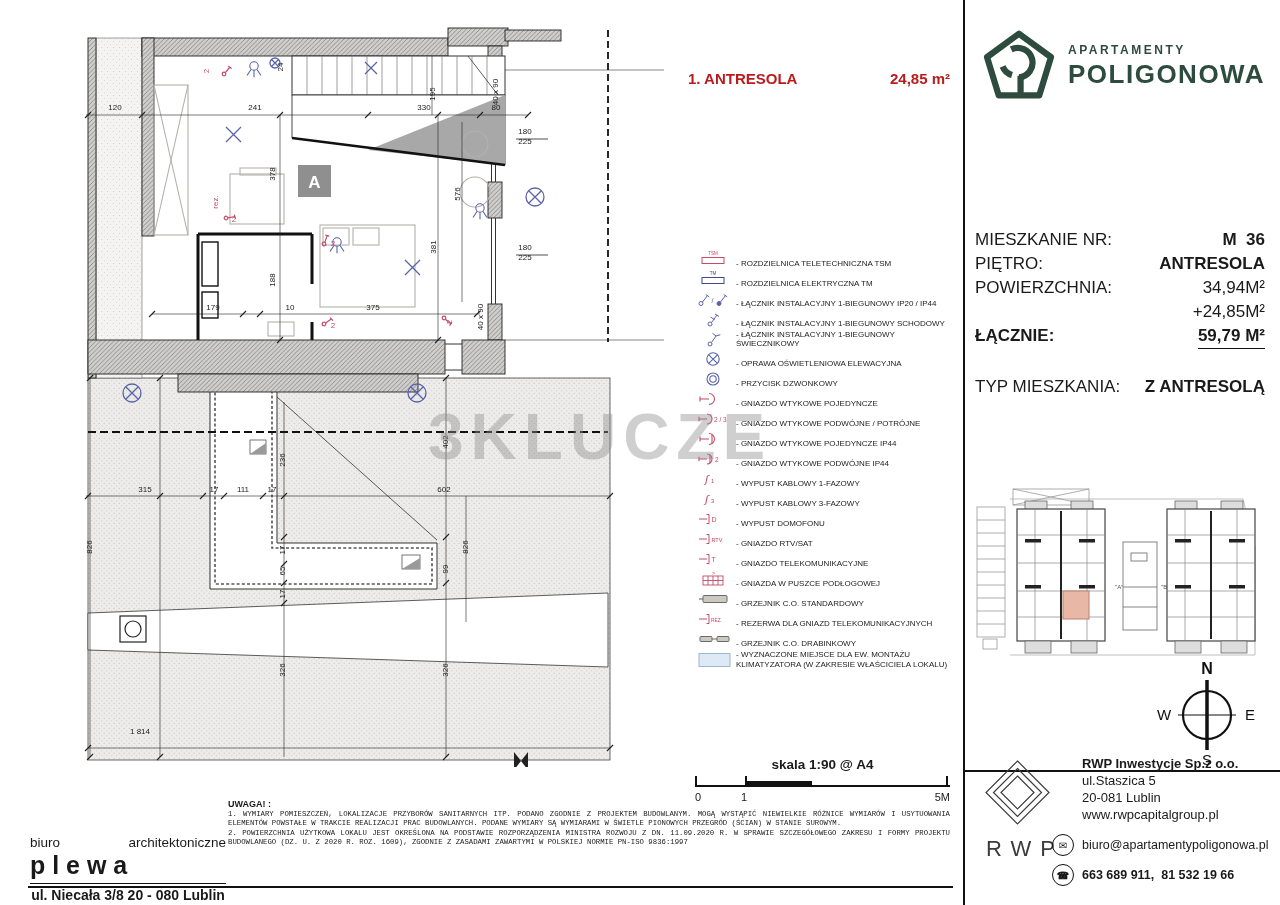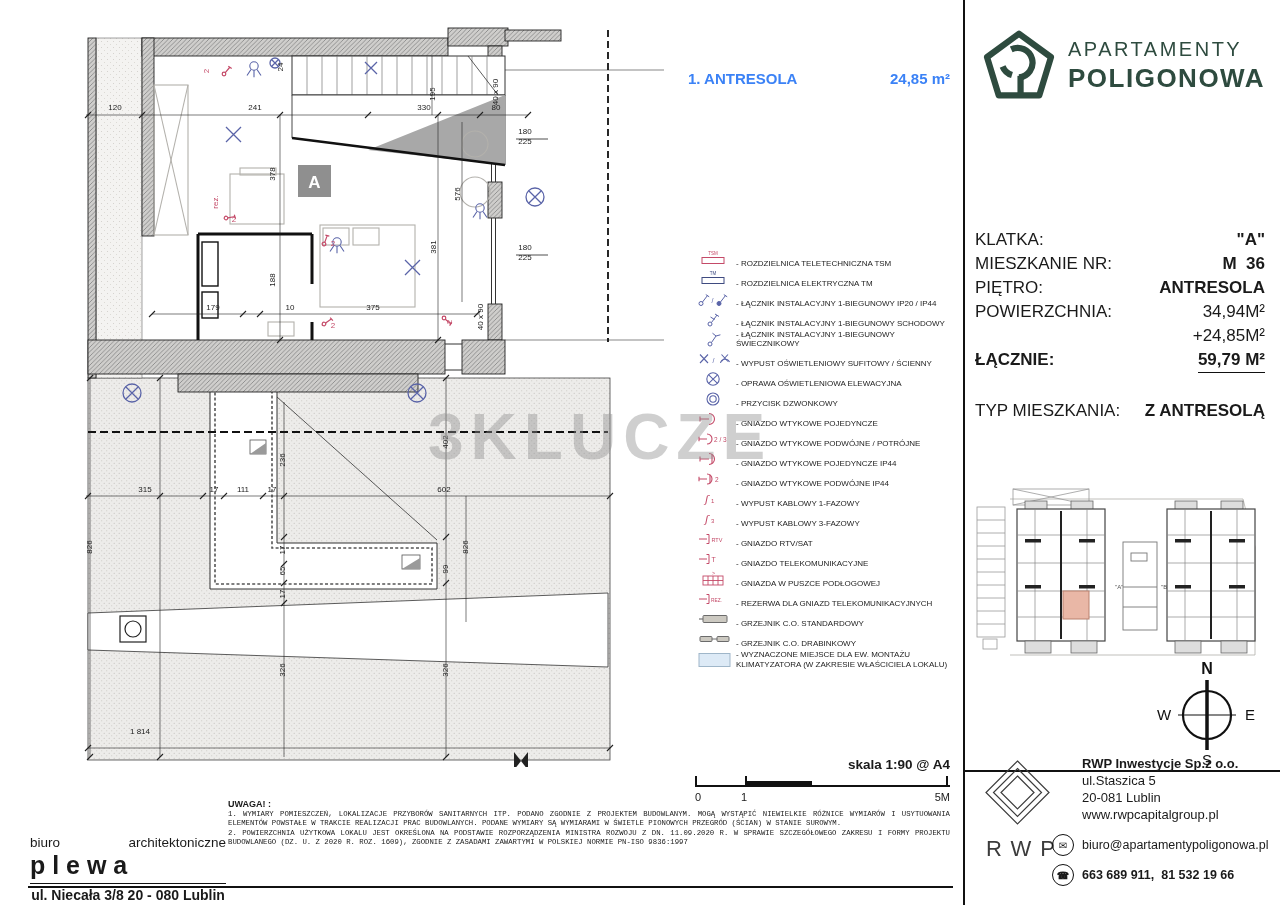--- a/index.html
+++ b/index.html
@@ -2,33 +2,33 @@
 <html><head>
 <meta charset="utf-8">
 <style>
   html,body{margin:0;padding:0;background:#fff;}
   body{width:1280px;height:905px;position:relative;overflow:hidden;
        font-family:"Liberation Sans",sans-serif;color:#1a1a1a;}
   .abs{position:absolute;}
   
   #plan-wrap{left:28px;top:22px;width:640px;height:745px;}
   #plan-title-row{left:688px;top:70px;width:262px;display:flex;justify-content:space-between;
-        font-size:15px;font-weight:bold;color:#3b82f6;text-align:right;}
+        font-size:15px;font-weight:bold;color:#b91c1c;text-align:right;}
   #watermark{left:428px;top:400px;font-size:64px;font-weight:bold;color:#8f8f8f;opacity:.42;
         letter-spacing:7px;z-index:30;pointer-events:none;}
   
   #legend{left:692px;top:250px;width:268px;}
   .leg-row{display:flex;align-items:flex-end;margin-bottom:2px;min-height:17.5px;}
   .leg-sym{width:44px;flex:0 0 44px;display:flex;justify-content:center;}
   .leg-text{font-size:8px;color:#222;line-height:1.15;}
   
   #right-panel{left:963px;top:0;width:315px;height:905px;border-left:2px solid #111;}
   #logo{left:980px;top:16px;width:285px;height:100px;display:flex;align-items:center;}
   #brand-text{margin-left:10px;color:#2e4b3f;}
-  #brand-line1{font-size:20px;font-weight:normal;letter-spacing:2.5px;}
+  #brand-line1{font-size:12px;font-weight:bold;letter-spacing:2.5px;}
   #brand-line2{font-size:26px;font-weight:bold;letter-spacing:1.5px;margin-top:2px;}
   #info{left:975px;top:228px;width:290px;font-size:17px;}
   .info-row{display:flex;justify-content:space-between;line-height:24px;}
   .info-row .val{text-align:right;white-space:pre;}
   .b{font-weight:bold;}
   .u{border-bottom:1.5px solid #111;}
   .gap{margin-top:26px;}
   #siteplan{left:975px;top:487px;width:292px;height:178px;}
   #compass{left:1148px;top:660px;width:118px;height:108px;}
   #rwp-divider{left:963px;top:770px;width:317px;border-top:2px solid #111;}
@@ -44,21 +44,21 @@
   #arch-line1{display:flex;justify-content:space-between;font-size:13.5px;}
   #arch-name{font-size:25px;font-weight:bold;display:flex;justify-content:space-between;margin:1px 0 3px 0;}
   #arch-addr{border-top:1.5px solid #111;border-bottom:1.5px solid #111;padding:3px 0;
              font-size:14px;text-align:center;font-weight:bold;}
   #notes{left:228px;top:799px;width:722px;}
   #notes-heading{font-size:9px;font-weight:bold;margin-bottom:1px;}
   .note-item{font-size:7.3px;line-height:1.3;text-align:justify;color:#1a1a1a;font-family:Liberation Mono, monospace;}
   #bottom-rule{left:28px;top:886px;width:925px;border-top:2.5px solid #111;}
   
   #scale{left:695px;top:757px;width:255px;}
-  #scale-label{text-align:right;font-size:13.5px;font-weight:bold;}
+  #scale-label{text-align:center;font-size:13.5px;font-weight:bold;}
   #scale-bar{position:relative;height:14px;margin-top:5px;}
   #scale-bar .base{position:absolute;left:0;right:0;bottom:4px;height:2px;background:#111;}
   #scale-bar .tick{position:absolute;bottom:4px;width:2px;height:11px;background:#111;}
   #scale-bar .block{position:absolute;left:51px;width:66px;bottom:4px;height:6px;background:#111;}
   #scale-ticks{position:relative;height:12px;font-size:11px;}
   #scale-ticks span{position:absolute;}
   
   .dim{font-size:8px;fill:#222;text-anchor:middle;font-family:"Liberation Sans",sans-serif;}
   .dimred{fill:#c44a68;}
 </style>
@@ -350,33 +350,20 @@
             <path d="M15.5 12.5 L20 6 M20 6 l-3.5 -2.8 M20 6 l4.4 -1.2"></path>
           </g>
         </svg>
       </span>
       <span class="leg-text">- ŁĄCZNIK INSTALACYJNY 1-BIEGUNOWY ŚWIECZNIKOWY</span>
     </div>
     <div class="leg-row">
       <span class="leg-sym">
         <svg viewBox="0 0 36 18" width="36" height="18">
           <g stroke="#5a64a8" fill="none" stroke-width="1.1">
-            <path d="M4 4.5 L12 13 M12 4.5 L4 13"></path>
-            <path d="M24.5 13 a4.8 4.8 0 0 1 9 -1"></path>
-            <path d="M25.5 4.5 l6.5 7 M32 4.5 l-6.5 7"></path>
-          </g>
-          <text x="16.5" y="13" font-size="7" fill="#5a64a8">/</text>
-        </svg>
-      </span>
-      <span class="leg-text">- WYPUST OŚWIETLENIOWY SUFITOWY / ŚCIENNY</span>
-    </div>
-    <div class="leg-row">
-      <span class="leg-sym">
-        <svg viewBox="0 0 36 18" width="36" height="18">
-          <g stroke="#5a64a8" fill="none" stroke-width="1.1">
             <circle cx="17" cy="9" r="6.2"></circle>
             <path d="M12.7 4.8 l8.8 8.5 M21.5 4.8 l-8.8 8.5"></path>
           </g>
         </svg>
       </span>
       <span class="leg-text">- OPRAWA OŚWIETLENIOWA ELEWACYJNA</span>
     </div>
     <div class="leg-row">
       <span class="leg-sym">
         <svg viewBox="0 0 36 18" width="36" height="18">
@@ -454,20 +441,32 @@
       </span>
       <span class="leg-text">- WYPUST KABLOWY 3-FAZOWY</span>
     </div>
     <div class="leg-row">
       <span class="leg-sym">
         <svg viewBox="0 0 36 18" width="36" height="18">
           <g stroke="#c44a68" fill="none" stroke-width="1">
             <path d="M3 9 h8"></path>
             <path d="M13 4.5 v9 M13 4.5 h-2.5 M13 13.5 h-2.5"></path>
           </g>
+          <text x="15.5" y="12" font-size="7" fill="#c44a68">D</text>
+        </svg>
+      </span>
+      <span class="leg-text">- WYPUST DOMOFONU</span>
+    </div>
+    <div class="leg-row">
+      <span class="leg-sym">
+        <svg viewBox="0 0 36 18" width="36" height="18">
+          <g stroke="#c44a68" fill="none" stroke-width="1">
+            <path d="M3 9 h8"></path>
+            <path d="M13 4.5 v9 M13 4.5 h-2.5 M13 13.5 h-2.5"></path>
+          </g>
           <text x="15.5" y="11.5" font-size="5.5" fill="#c44a68">RTV</text>
         </svg>
       </span>
       <span class="leg-text">- GNIAZDO RTV/SAT</span>
     </div>
     <div class="leg-row">
       <span class="leg-sym">
         <svg viewBox="0 0 36 18" width="36" height="18">
           <g stroke="#c44a68" fill="none" stroke-width="1">
             <path d="M3 9 h8"></path>
@@ -486,37 +485,37 @@
             <rect x="7" y="6" width="20" height="9"></rect>
             <path d="M7 10.5 h20 M12 6 v9 M17 6 v9 M22 6 v9"></path>
           </g>
         </svg>
       </span>
       <span class="leg-text">- GNIAZDA W PUSZCE PODŁOGOWEJ</span>
     </div>
     <div class="leg-row">
       <span class="leg-sym">
         <svg viewBox="0 0 36 18" width="36" height="18">
+          <path d="M3 9 h4" stroke="#555"></path>
+          <rect x="7" y="5.5" width="24" height="7" rx="1" fill="#ccc9c1" stroke="#6b6b6b"></rect>
+        </svg>
+      </span>
+      <span class="leg-text">- GRZEJNIK C.O. STANDARDOWY</span>
+    </div>
+    <div class="leg-row">
+      <span class="leg-sym">
+        <svg viewBox="0 0 36 18" width="36" height="18">
           <g stroke="#c44a68" fill="none" stroke-width="1">
             <path d="M3 9 h8"></path>
             <path d="M13 4.5 v9 M13 4.5 h-2.5 M13 13.5 h-2.5"></path>
           </g>
           <text x="15" y="11.5" font-size="4.8" fill="#c44a68">REZ.</text>
         </svg>
       </span>
       <span class="leg-text">- REZERWA DLA GNIAZD TELEKOMUNIKACYJNYCH</span>
-    </div>
-    <div class="leg-row">
-      <span class="leg-sym">
-        <svg viewBox="0 0 36 18" width="36" height="18">
-          <path d="M3 9 h4" stroke="#555"></path>
-          <rect x="7" y="5.5" width="24" height="7" rx="1" fill="#ccc9c1" stroke="#6b6b6b"></rect>
-        </svg>
-      </span>
-      <span class="leg-text">- GRZEJNIK C.O. STANDARDOWY</span>
     </div>
     <div class="leg-row">
       <span class="leg-sym">
         <svg viewBox="0 0 36 18" width="36" height="18">
           <g fill="#ccc9c1" stroke="#6b6b6b">
             <rect x="4" y="6.5" width="12" height="5" rx="1"></rect>
             <rect x="21" y="6.5" width="12" height="5" rx="1"></rect>
           </g>
           <path d="M16 9 h5" stroke="#6b6b6b"></path>
         </svg>
@@ -542,24 +541,20 @@
     <path d="M29 50 A 19 19 0 0 0 41 61" fill="none" stroke="#2e4b3f" stroke-width="8"></path>
     <path d="M52 62 L52 84" stroke="#2e4b3f" stroke-width="8"></path>
   </svg>
   <div id="brand-text">
     <div id="brand-line1">APARTAMENTY</div>
     <div id="brand-line2">POLIGONOWA</div>
   </div>
 </div>
 
 <div class="abs" id="info">
-    <div class="info-row">
-      <span class="lab">KLATKA:</span>
-      <span class="val b">"A"</span>
-    </div>
     <div class="info-row">
       <span class="lab">MIESZKANIE NR:</span>
       <span class="val b">M  36</span>
     </div>
     <div class="info-row">
       <span class="lab">PIĘTRO:</span>
       <span class="val b">ANTRESOLA</span>
     </div>
     <div class="info-row">
       <span class="lab">POWIERZCHNIA:</span>

